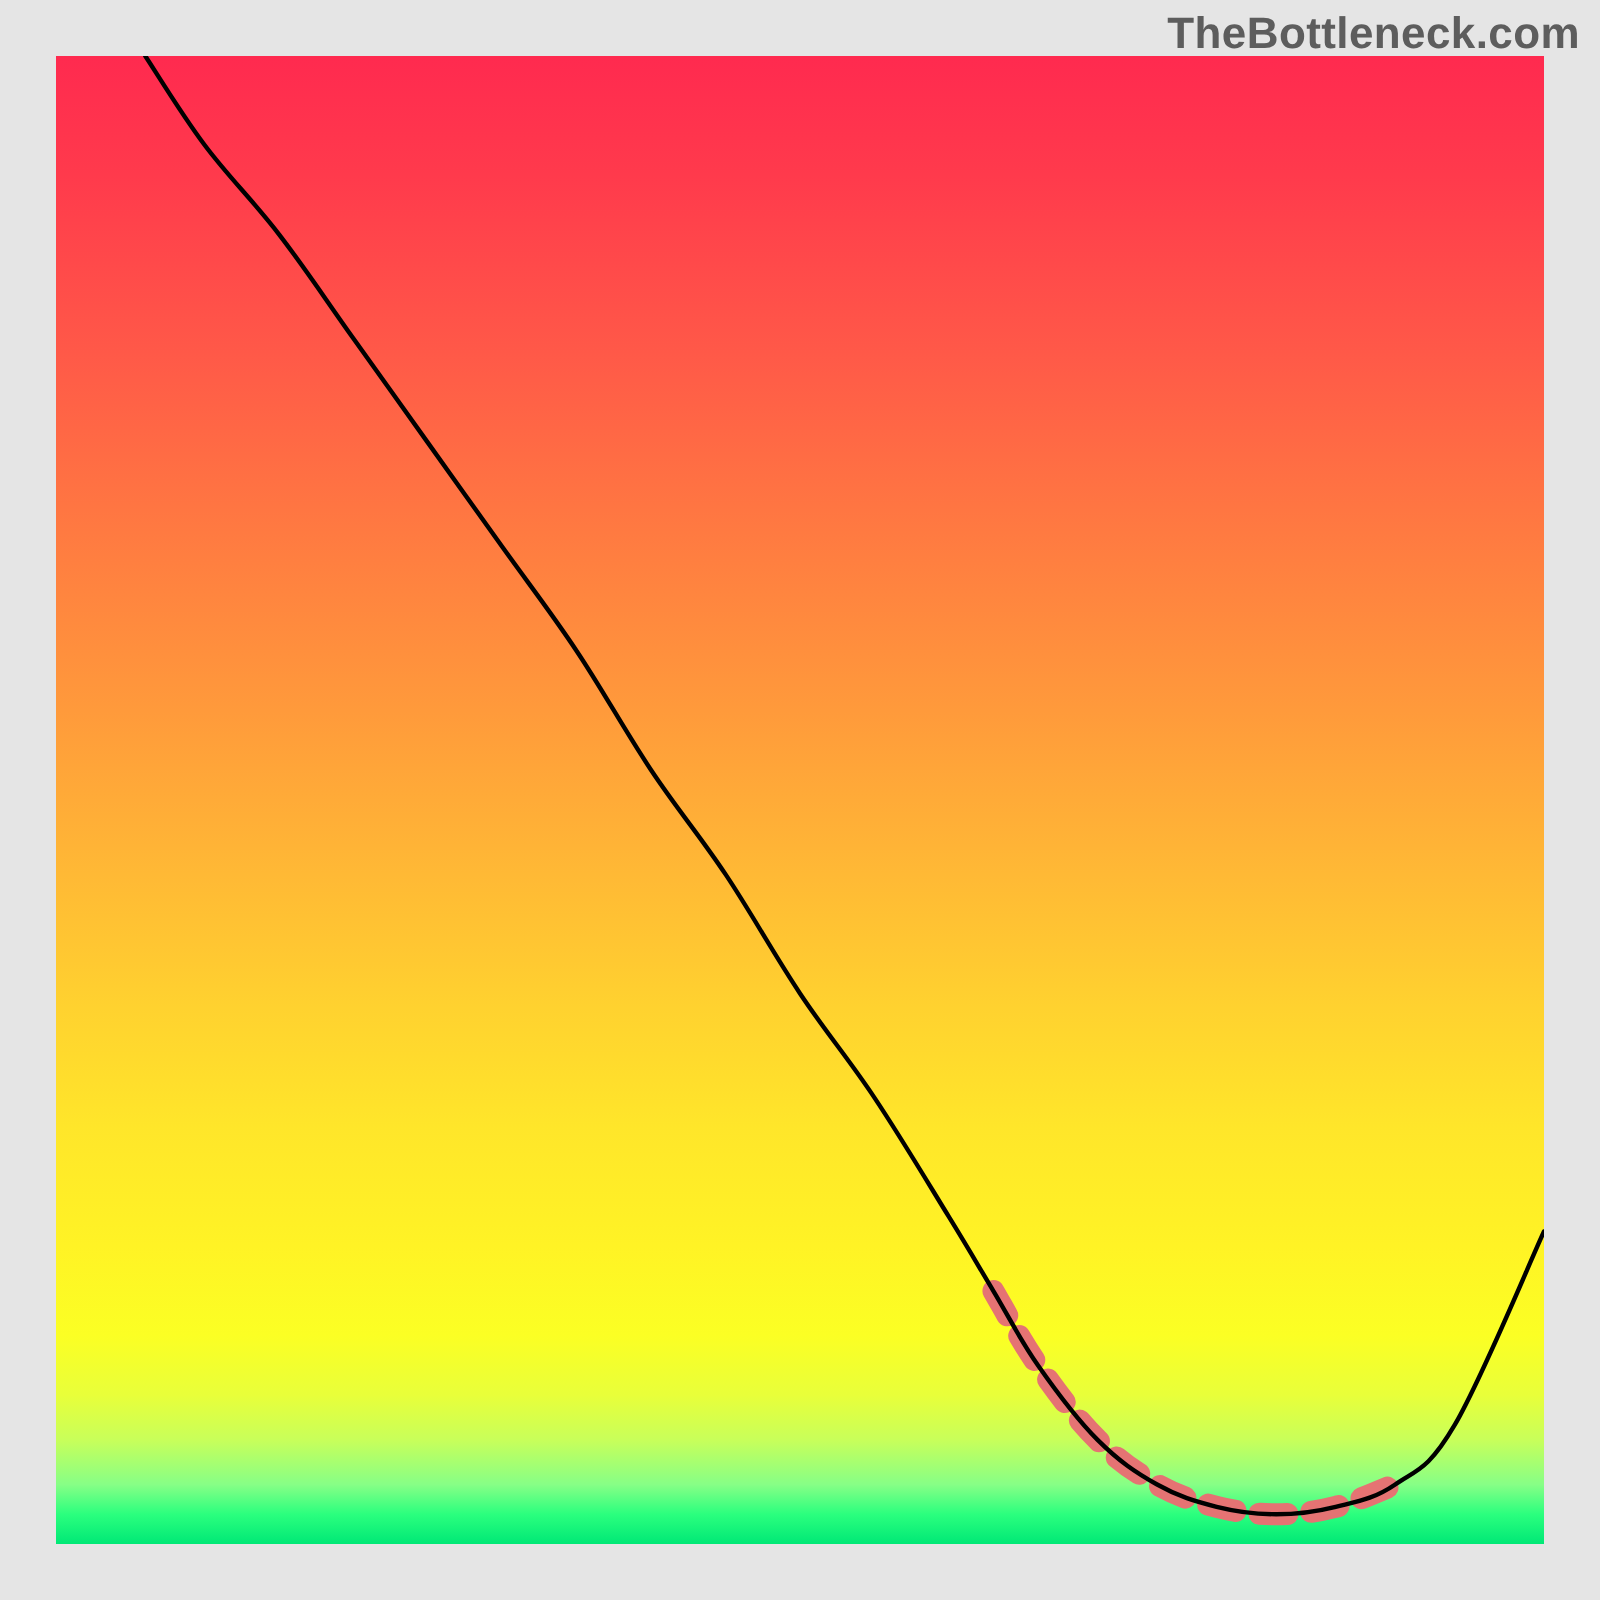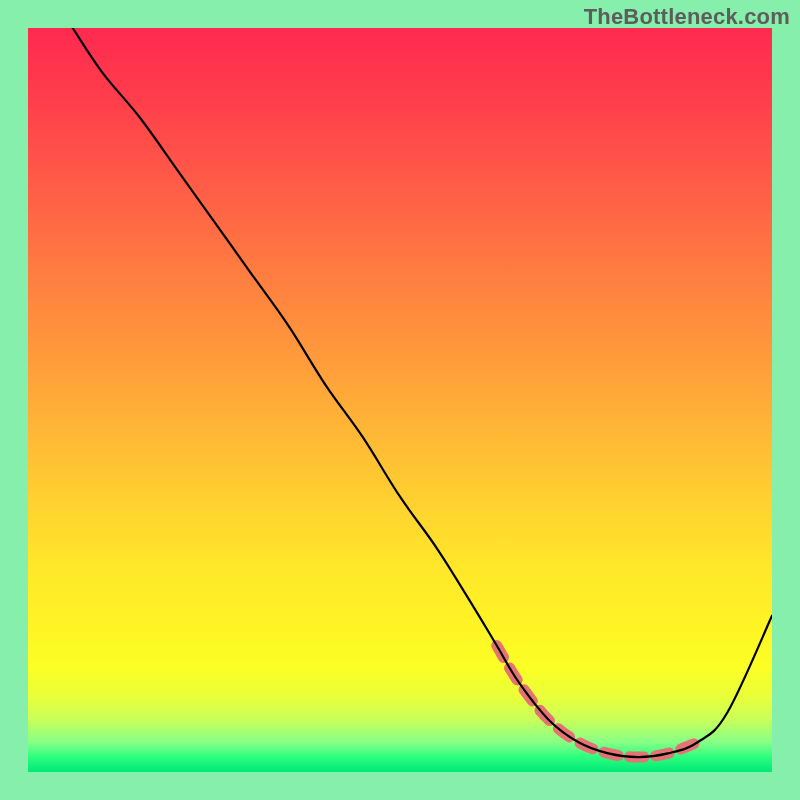--- a/index.html
+++ b/index.html
@@ -8,21 +8,21 @@
     width: 800px;
     height: 800px;
     background: #000;
     overflow: hidden;
     font-family: Arial, Helvetica, sans-serif;
   }
   .frame {
     position: relative;
     width: 800px;
     height: 800px;
-    background: #86efac;
+    background: #e5e5e5;
   }
   .watermark {
     position: absolute;
     top: 4px;
     right: 10px;
     color: #5d5d5d;
     font-size: 22px;
     font-weight: 600;
     letter-spacing: 0.2px;
     z-index: 5;

